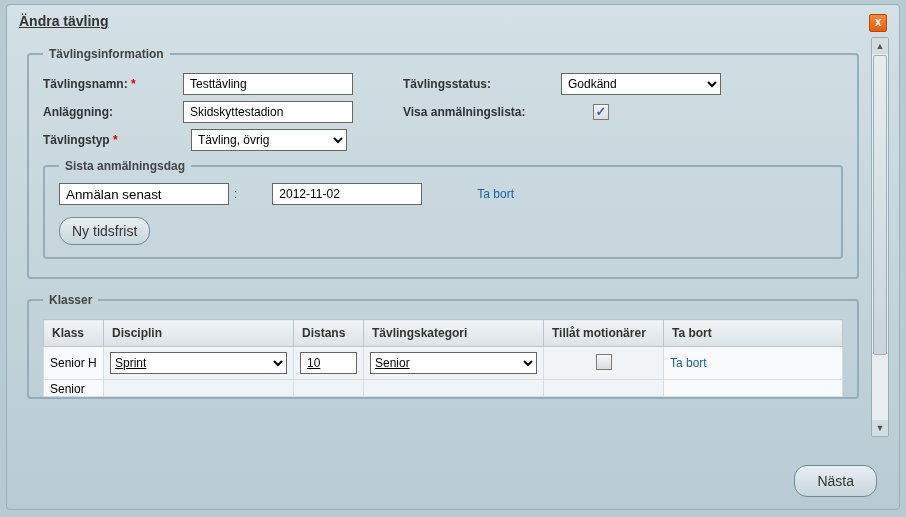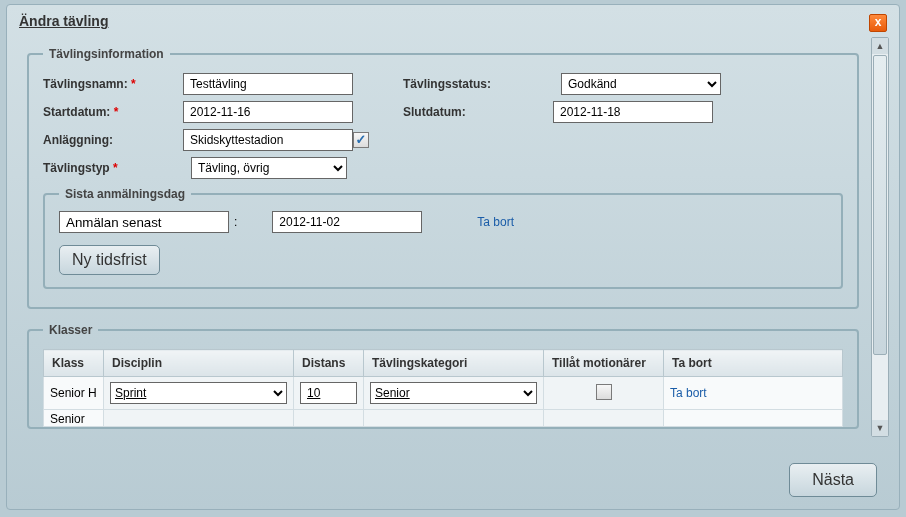--- a/index.html
+++ b/index.html
@@ -137,24 +137,24 @@
     padding: 2px 6px;
   }
   .link {
     color: #1a5ca8;
     text-decoration: none;
     cursor: pointer;
   }
   .btn {
     background: linear-gradient(#e9eff2, #c7d6dd);
     border: 1px solid #6f8b97;
-    border-radius: 5px;
+    border-radius: 13px;
     padding: 5px 12px;
     font-family: inherit;
-    font-size: 16px;
+    font-size: 14px;
     color: #333;
     cursor: pointer;
   }
   table.classes {
     width: 100%;
     border-collapse: collapse;
   }
   table.classes th {
     text-align: left;
     background: linear-gradient(#f0f4f6, #dbe4e9);
@@ -226,40 +226,28 @@
             <input type="text" class="field w170" value="Testtävling" style="">
           </div>
           <div class="col">
             <span class="label-r">Tävlingsstatus:</span>
             <select class="field w160">
               <option>Godkänd</option>
             </select>
           </div>
         </div>
 
-        <div class="row">
-          <div class="col">
-            <span class="label">
-              <span>Startdatum:</span>
-              <span class="req">*</span>
-            </span>
-            <input type="text" class="field w170" value="2012-11-16" style="">
-          </div>
-          <div class="col">
-            <span class="label-r">Slutdatum:</span>
-            <input type="text" class="field w160" value="2012-11-18" style="">
-          </div>
-        </div>
 
         <div class="row">
           <div class="col">
             <span class="label">Anläggning:</span>
             <input type="text" class="field w170" value="Skidskyttestadion" style="">
           </div>
           <div class="col">
+            <span class="label-r" style="width:190px">Visa anmälningslista:</span>
             <span class="chk checked"></span>
           </div>
         </div>
 
         <div class="row">
           <div class="col">
             <span class="label">
               <span>Tävlingstyp</span>
               <span class="req">*</span>
             </span>

